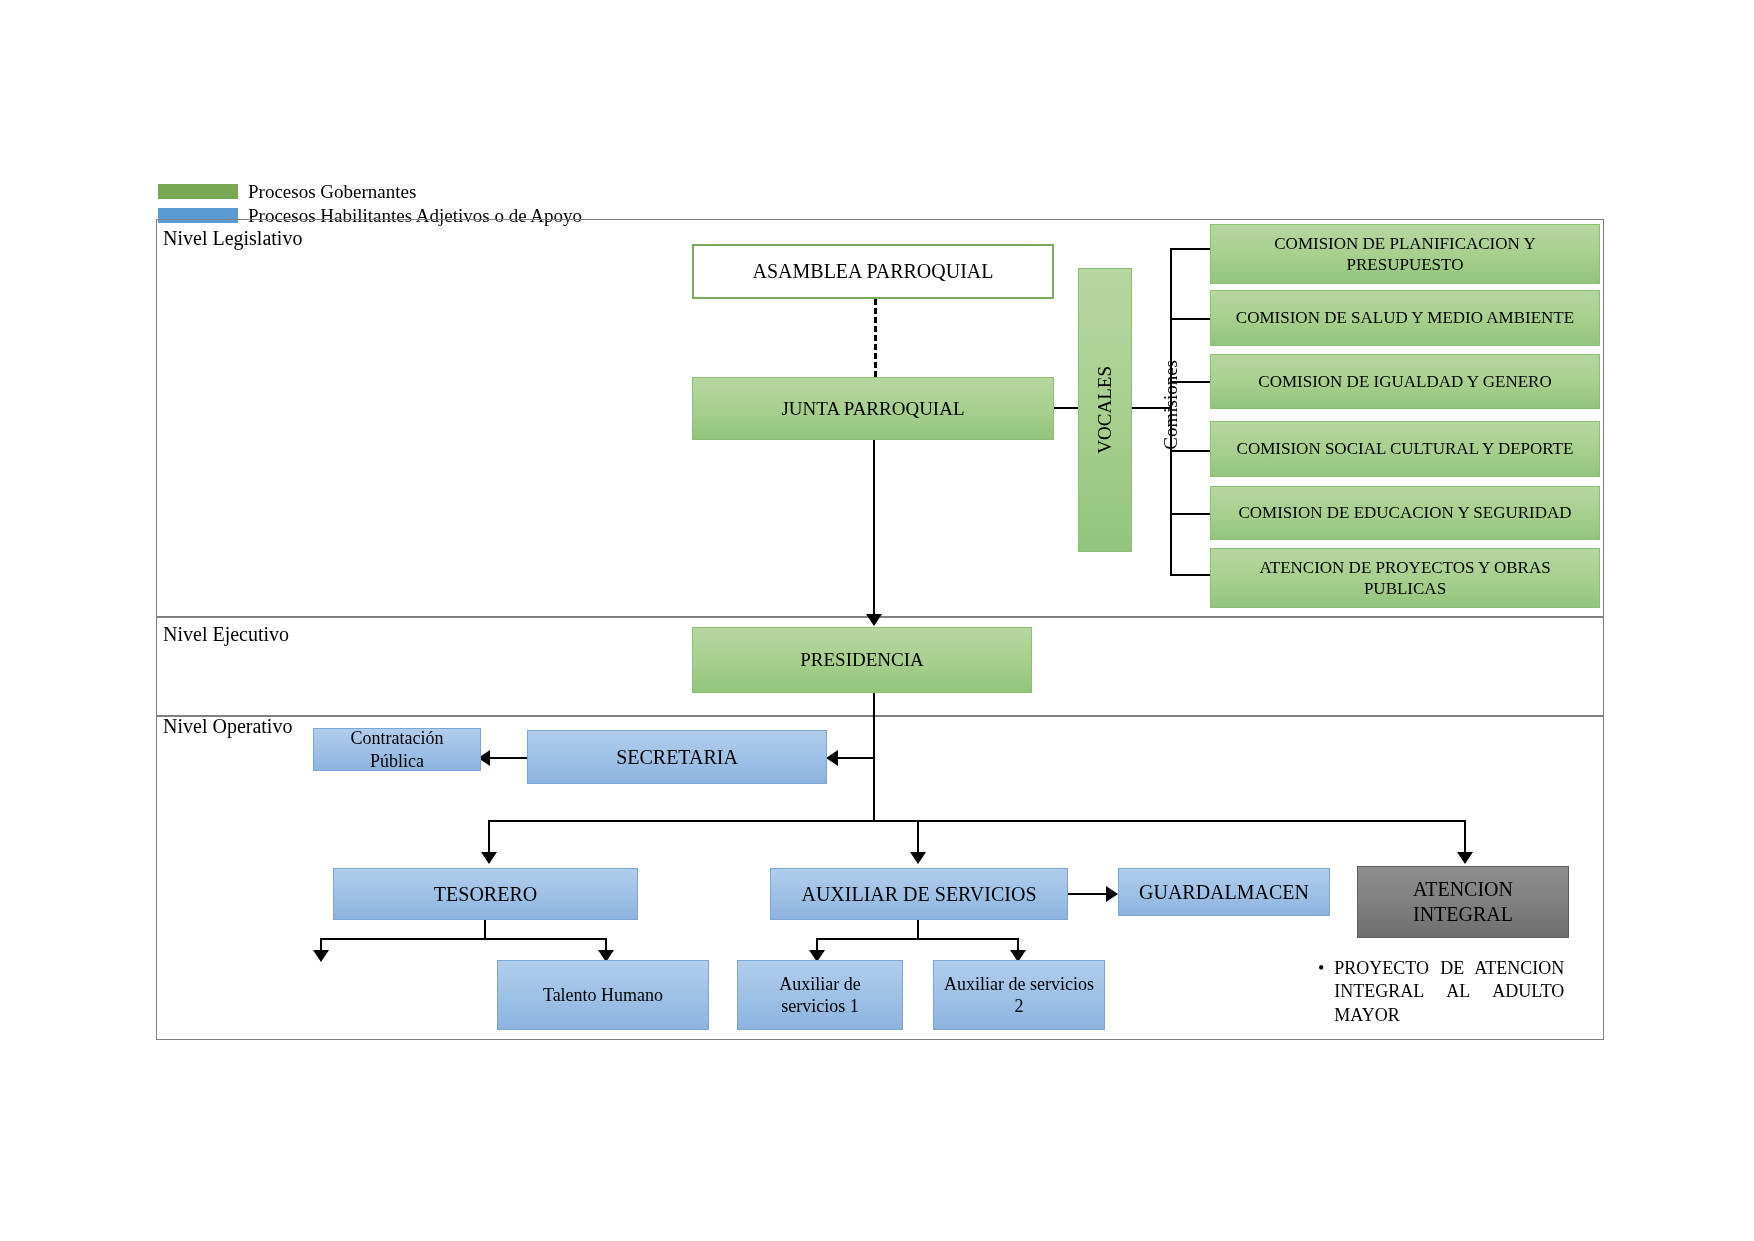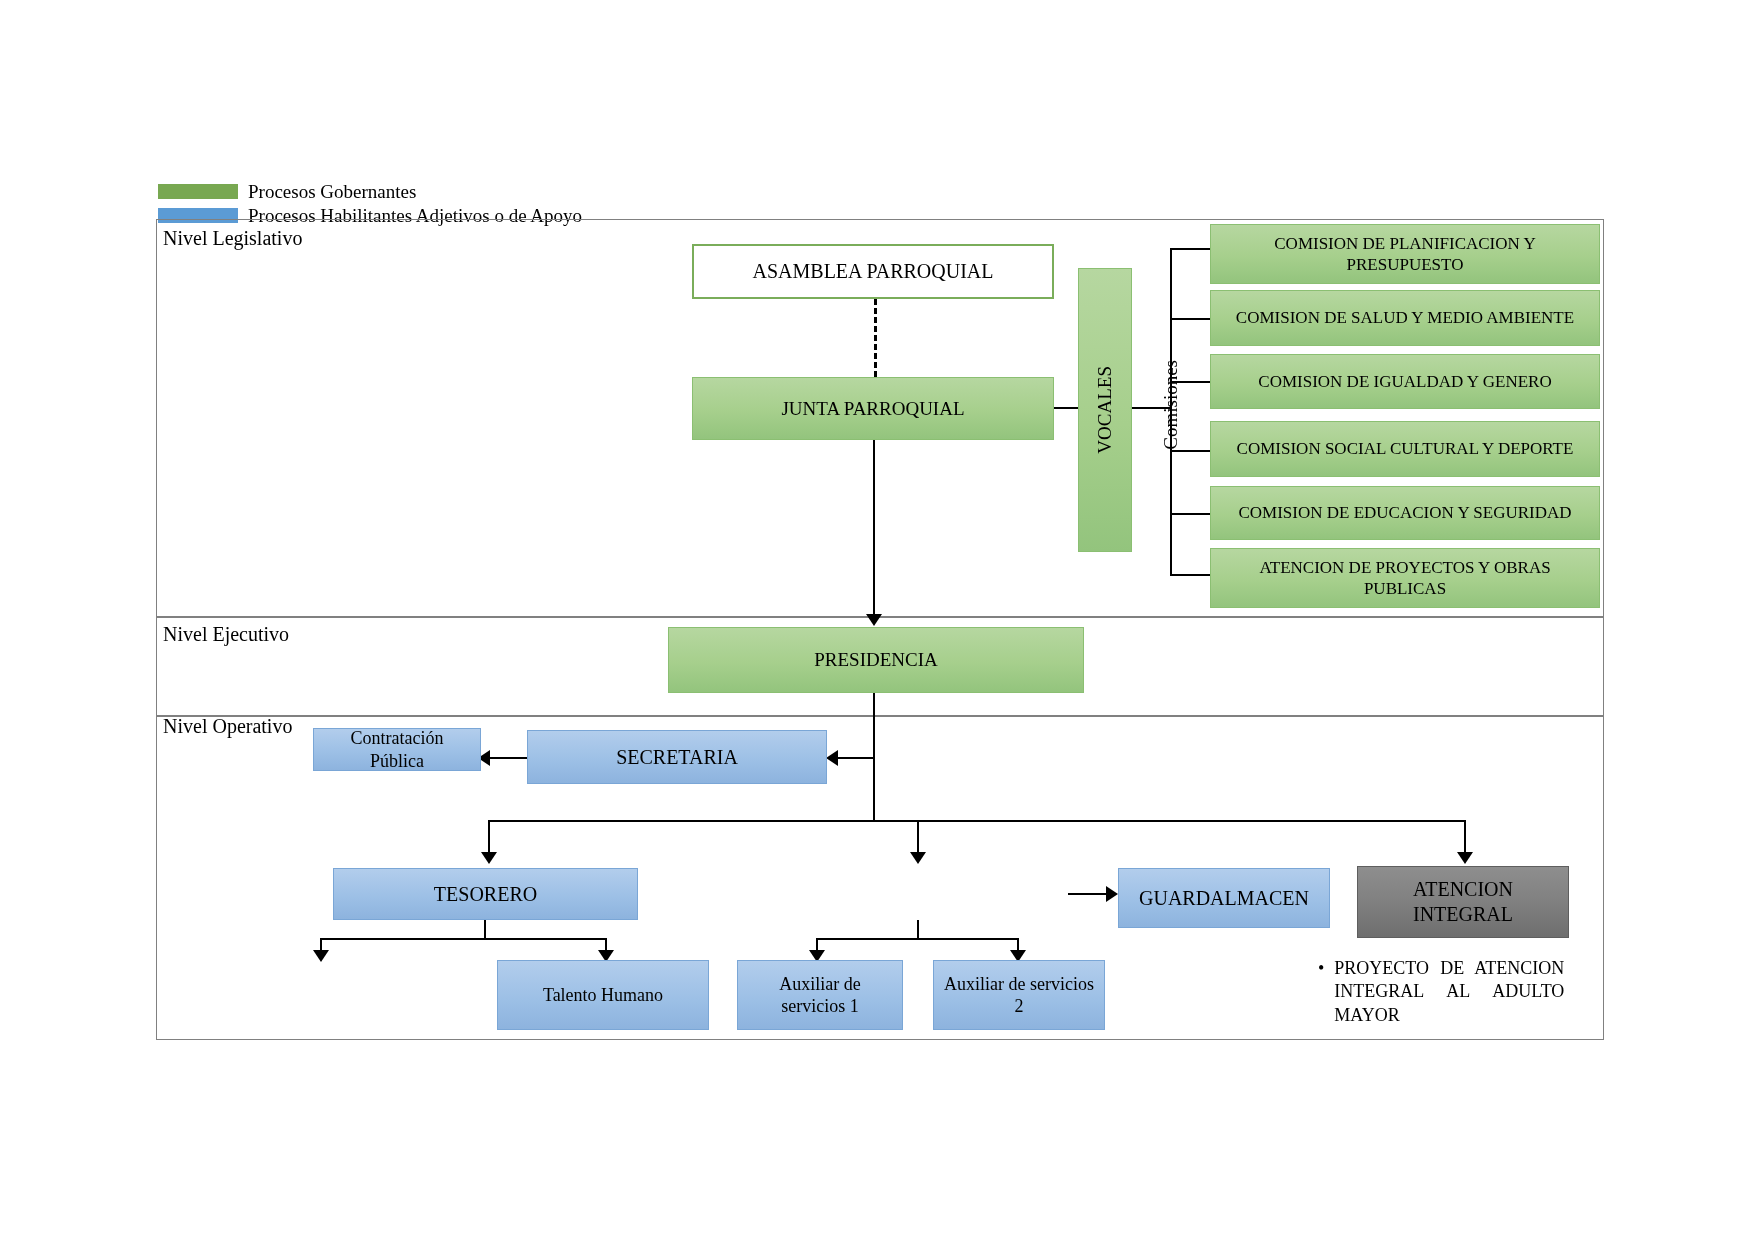--- a/index.html
+++ b/index.html
@@ -214,21 +214,21 @@
   <div class="node node-green node-commission" style="left:1210px; top:224px; width:390px; height:60px;">COMISION DE PLANIFICACION Y PRESUPUESTO</div>
   <div class="node node-green node-commission" style="left:1210px; top:290px; width:390px; height:56px;">COMISION DE SALUD Y MEDIO AMBIENTE</div>
   <div class="node node-green node-commission" style="left:1210px; top:354px; width:390px; height:55px;">COMISION DE IGUALDAD Y GENERO</div>
   <div class="node node-green node-commission" style="left:1210px; top:421px; width:390px; height:56px;">COMISION SOCIAL CULTURAL Y DEPORTE</div>
   <div class="node node-green node-commission" style="left:1210px; top:486px; width:390px; height:54px;">COMISION DE EDUCACION Y SEGURIDAD</div>
   <div class="node node-green node-commission" style="left:1210px; top:548px; width:390px; height:60px;">ATENCION DE PROYECTOS Y OBRAS PUBLICAS</div>
 
   <div class="line-v" style="left:873px; top:440px; height:178px;"></div>
   <div class="arrow-down" style="left:866px; top:614px;"></div>
 
-  <div class="node node-green" style="left:668px; top:627px; width:416px; height:66px;">PRESIDENCIA</div>
+  <div class="node node-green" style="left:692px; top:627px; width:340px; height:66px;">PRESIDENCIA</div>
 
   <div class="line-v" style="left:873px; top:693px; height:127px;"></div>
 
   <div class="line-h" style="left:838px; top:757px; width:37px;"></div>
   <div class="arrow-left" style="left:826px; top:750px;"></div>
 
   <div class="node node-blue" style="left:527px; top:730px; width:300px; height:54px;">SECRETARIA</div>
 
   <div class="line-h" style="left:490px; top:757px; width:37px;"></div>
   <div class="arrow-left" style="left:478px; top:750px;"></div>
@@ -250,25 +250,26 @@
 
   <div class="line-v" style="left:484px; top:920px; height:20px;"></div>
   <div class="line-h" style="left:320px; top:938px; width:287px;"></div>
   <div class="line-v" style="left:320px; top:938px; height:18px;"></div>
   <div class="arrow-down" style="left:313px; top:950px;"></div>
   <div class="line-v" style="left:605px; top:938px; height:18px;"></div>
   <div class="arrow-down" style="left:598px; top:950px;"></div>
 
   <div class="node node-blue node-small" style="left:497px; top:960px; width:212px; height:70px;">Talento Humano</div>
 
+  <div class="node node-blue" style="left:770px; top:868px; width:298px; height:52px;">AUXILIAR DE SERVICIOS</div>
 
   <div class="line-h" style="left:1068px; top:893px; width:42px;"></div>
   <div class="arrow-right" style="left:1106px; top:886px;"></div>
 
-  <div class="node node-blue" style="left:1118px; top:868px; width:212px; height:60px;">GUARDALMACEN</div>
+  <div class="node node-blue" style="left:1118px; top:868px; width:212px; height:48px;">GUARDALMACEN</div>
 
   <div class="line-v" style="left:917px; top:920px; height:20px;"></div>
   <div class="line-h" style="left:816px; top:938px; width:203px;"></div>
   <div class="line-v" style="left:816px; top:938px; height:18px;"></div>
   <div class="arrow-down" style="left:809px; top:950px;"></div>
   <div class="line-v" style="left:1017px; top:938px; height:18px;"></div>
   <div class="arrow-down" style="left:1010px; top:950px;"></div>
 
   <div class="node node-blue node-small" style="left:737px; top:960px; width:166px; height:70px;">Auxiliar de servicios 1</div>
   <div class="node node-blue node-small" style="left:933px; top:960px; width:172px; height:70px;">Auxiliar de servicios 2</div>

